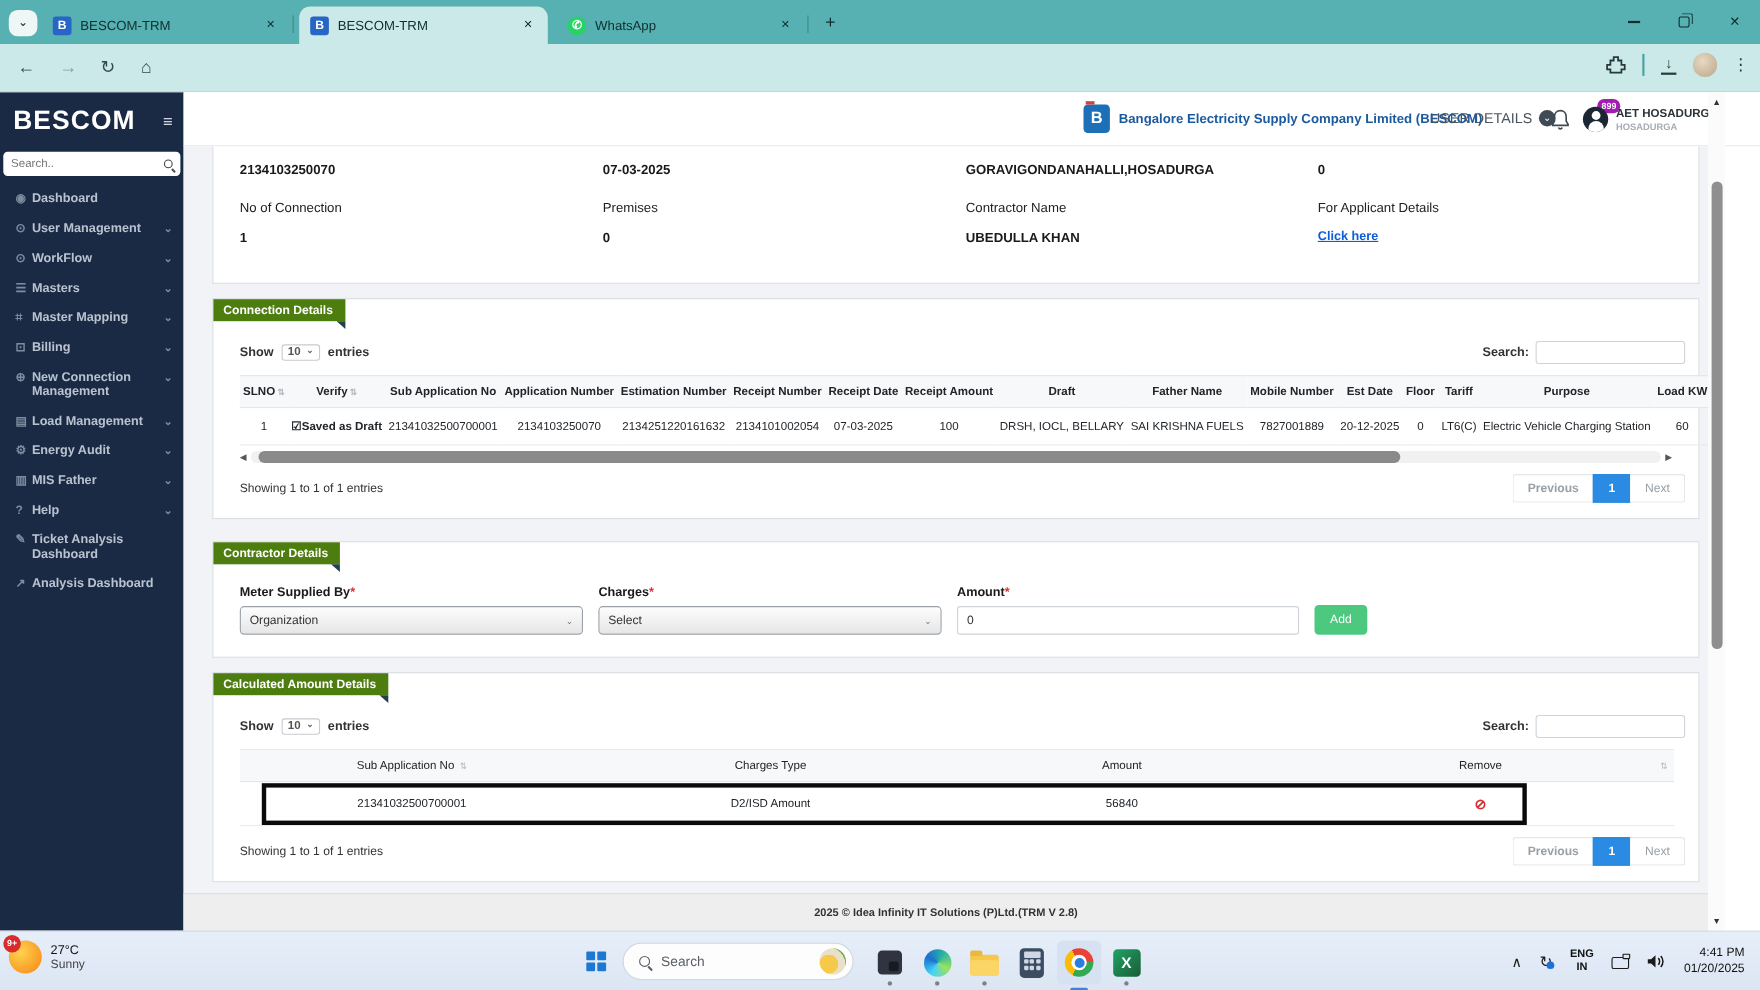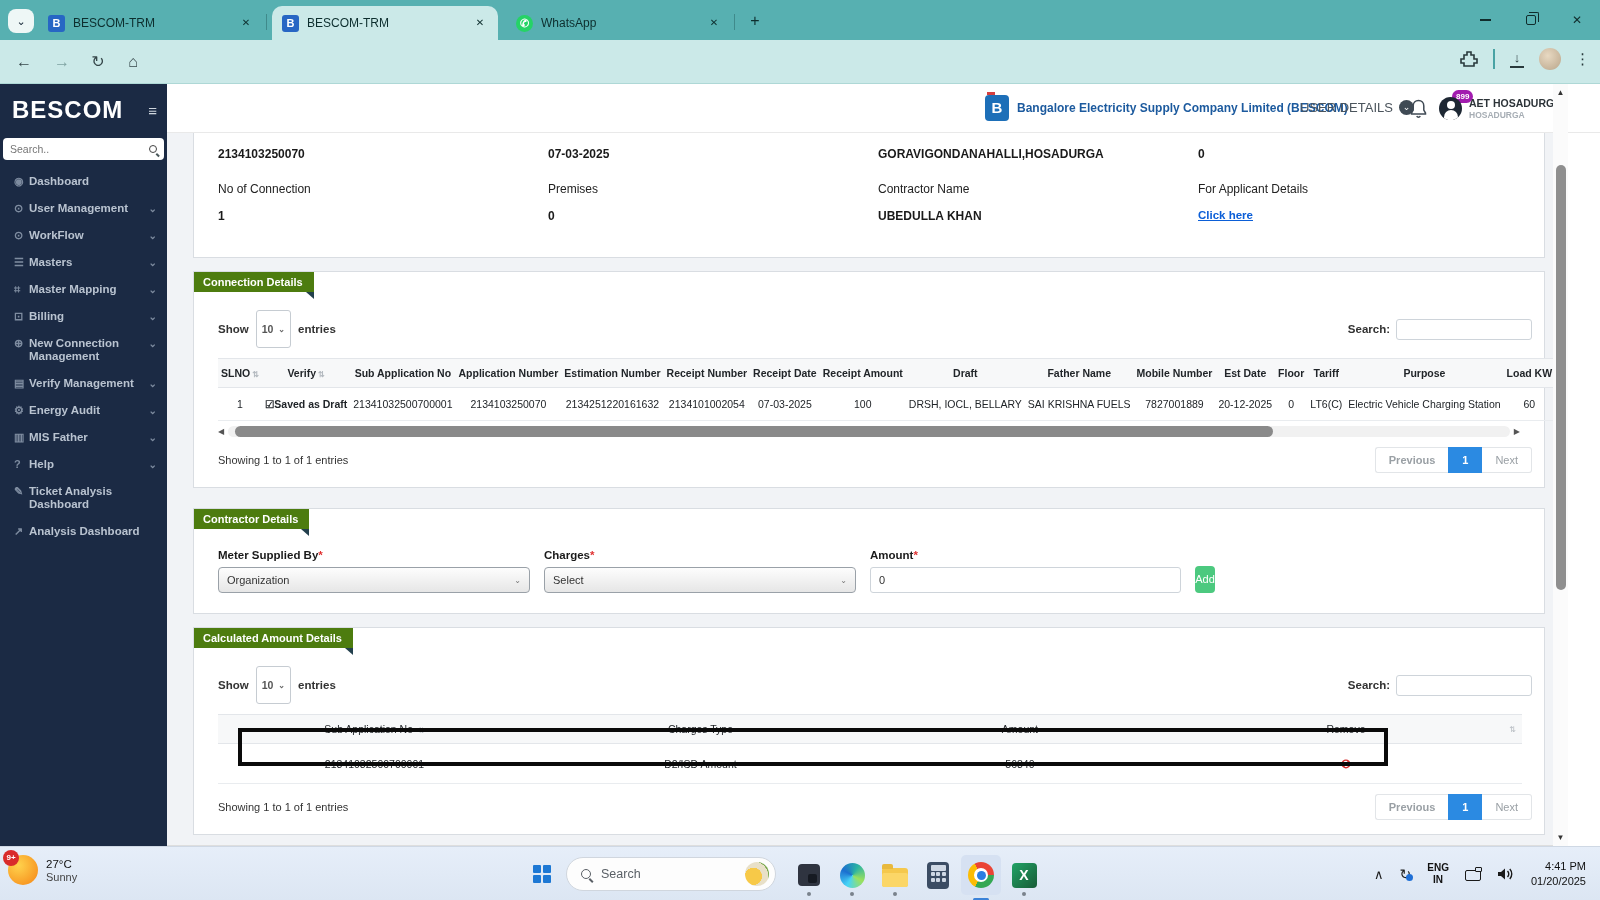--- a/index.html
+++ b/index.html
@@ -79,21 +79,21 @@
   .sum-grid .v { font-size:12px; font-weight:bold; color:#1a1a1a; }
   .sum-grid .l { font-size:12px; color:#222; margin-top:21px; }
   .sum-grid .v2 { margin-top:13px; }
   .link { color:#0b5ed7; font-weight:bold; font-size:11.5px; text-decoration:underline; margin-top:13px; display:inline-block; }
 
   .section-tab { position:absolute; left:0px; top:0px; background:#4d7c0f; color:#fff; font-size:11px; font-weight:bold; padding:4px 11px 4px 9px; }
   .section-tab:after { content:""; position:absolute; right:0; bottom:-7px; border-top:7px solid #23404d; border-left:8px solid transparent; }
 
   .controls-row { display:flex; justify-content:space-between; align-items:center; margin:38px 12px 0 24px; }
   .show-grp { display:flex; align-items:center; gap:7px; font-size:11.5px; font-weight:bold; color:#333; }
-  .len-sel { border:1px solid #c6ccd2; border-radius:3px; height:38px; padding:0 5px; font-size:10.5px; color:#555; display:flex; align-items:center; gap:5px; background:#fff; }
+  .len-sel { border:1px solid #c6ccd2; border-radius:3px; height:15px; padding:0 5px; font-size:10.5px; color:#555; display:flex; align-items:flex-start; gap:5px; background:#fff; }
   .len-sel .c { font-size:8px; color:#666; }
   .search-grp { display:flex; align-items:center; gap:6px; font-size:11.5px; font-weight:bold; color:#333; }
   .search-grp input { width:136px; height:21px; border:1px solid #ced4da; border-radius:3px; outline:none; padding:0 5px; font-family:inherit; }
 
   table.dt { border-collapse:collapse; margin:10px 24px 0; width:1304px; }
   table.dt th { font-size:10.5px; font-weight:bold; color:#212529; padding:8px 3px; background:#f7f8f9; border-top:1px solid #e3e6ea; border-bottom:1px solid #e3e6ea; text-align:center; white-space:nowrap; }
   table.dt td { font-size:10.5px; color:#212529; padding:10px 3px; text-align:center; border-bottom:1px solid #e9ecef; white-space:nowrap; }
   .sort { font-size:8px; color:#b3b9bf; margin-left:2px; }
   .verify-ok { color:#1e9e46; font-weight:bold; }
   .hscroll { display:flex; align-items:center; gap:4px; margin:5px 24px 0; height:11px; }
@@ -112,21 +112,21 @@
 
   
   .card.intim { margin-top:20px; height:106px; }
   .form-row { display:flex; margin:40px 24px 0; align-items:flex-end; }
   .fld { margin-right:14px; }
   .fld label { display:block; font-size:11.5px; color:#1a1a1a; margin-bottom:6px; font-weight:bold;}
   .req { color:#e03131; }
   .sel { width:312px; height:26px; border:1px solid #9aa1a8; border-radius:4px; background:linear-gradient(#fdfdfd,#e6e6e6); font-size:11px; color:#333; display:flex; align-items:center; justify-content:space-between; padding:0 8px; }
   .sel .c { font-size:8px; color:#777; }
   .txt-in { width:311px; height:26px; border:1px solid #ced4da; border-radius:3px; font-size:11px; color:#333; padding:0 8px; outline:none; font-family:inherit; }
-  .add-btn { width:20px; height:27px; background:#4cc97f; border:none; border-radius:4px; color:#fff; font-size:11px; text-align:center; line-height:27px; }
+  .add-btn { width:48px; height:27px; background:#4cc97f; border:none; border-radius:4px; color:#fff; font-size:11px; text-align:center; line-height:27px; }
 
   
   .card.calc { margin-top:13px; padding-bottom:14px; }
   table.ct { table-layout:fixed; width:1304px; margin:10px 24px 0; border-collapse:collapse; }
   table.ct th { font-size:10.5px; font-weight:normal; color:#212529; padding:8px 3px; background:#f7f8f9; border-top:1px solid #e3e6ea; border-bottom:1px solid #e3e6ea; text-align:center; position:relative; }
   table.ct td { font-size:10.5px; color:#212529; padding:12px 3px; text-align:center; border-bottom:1px solid #e9ecef; }
   .rm-ic { color:#d62f2f; font-weight:bold; font-size:13px; }
   .annot { position:absolute; left:44px; top:100px; width:1150px; height:38px; border:4px solid #0a0a0a; pointer-events:none; }
   .th-sort-end { position:absolute; right:6px; top:10px; }
 
@@ -266,21 +266,21 @@
       <span class="lbl">Billing</span>
       <span class="chev">⌄</span>
     </div>
   <div class="nav-item">
       <span class="ic">⊕</span>
       <span class="lbl">New Connection Management</span>
       <span class="chev">⌄</span>
     </div>
   <div class="nav-item">
       <span class="ic">▤</span>
-      <span class="lbl">Verify Management</span>
+      <span class="lbl">Load Management</span>
       <span class="chev">⌄</span>
     </div>
   <div class="nav-item">
       <span class="ic">⚙</span>
       <span class="lbl">Energy Audit</span>
       <span class="chev">⌄</span>
     </div>
   <div class="nav-item">
       <span class="ic">▥</span>
       <span class="lbl">MIS Father</span>

